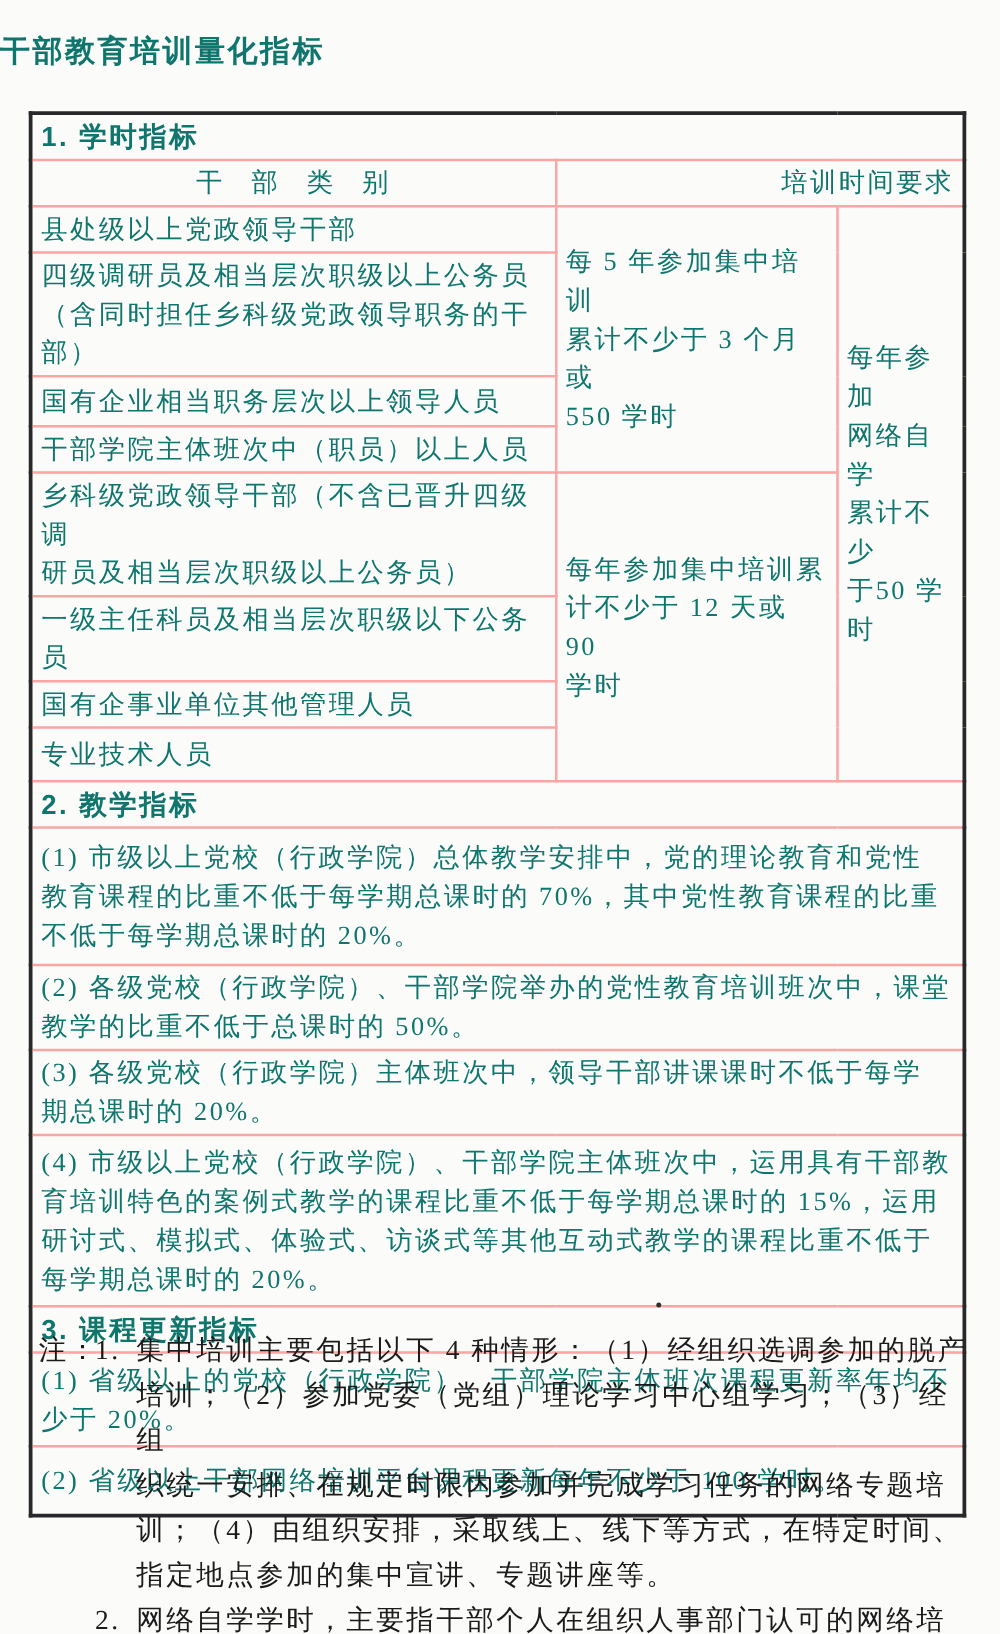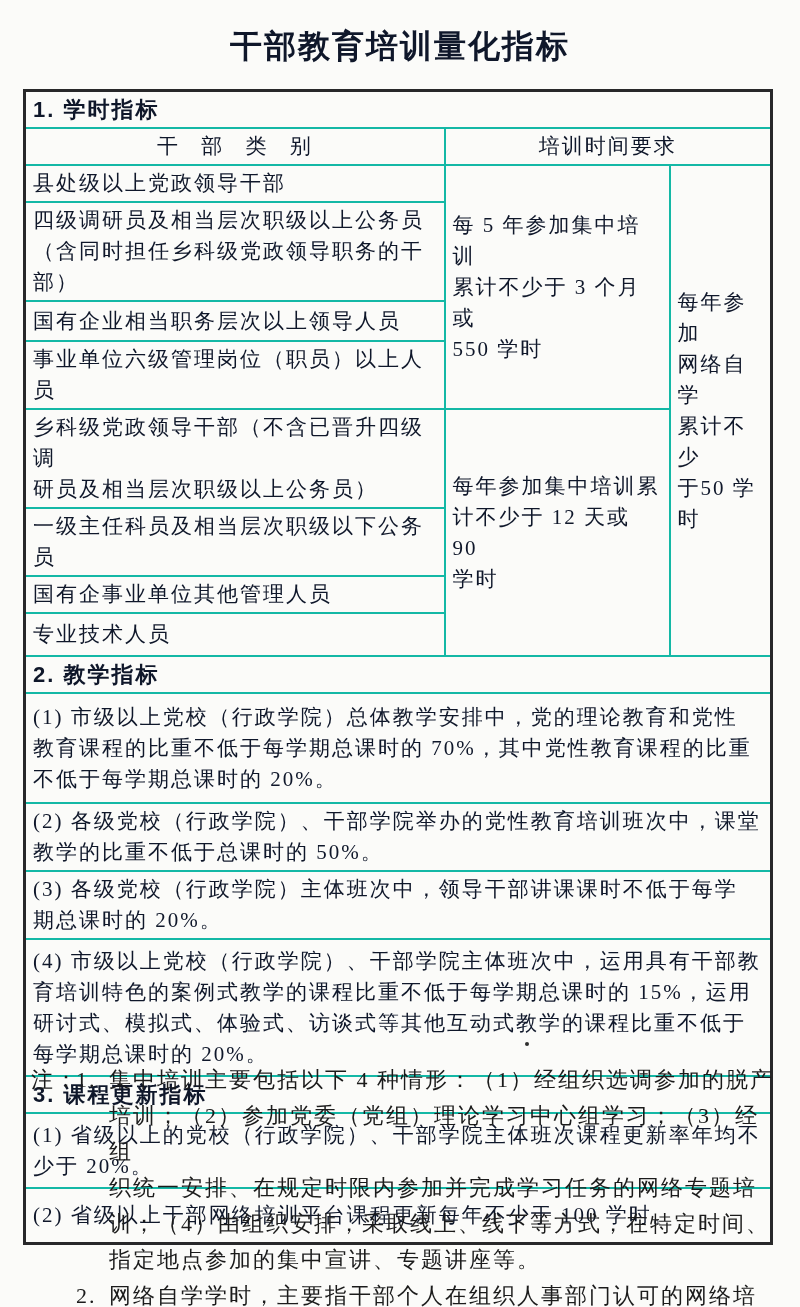--- a/index.html
+++ b/index.html
@@ -13,63 +13,62 @@
     font-family: "Liberation Serif", "DejaVu Serif", serif;
     position: relative;
   }
   .page {
     position: relative;
     width: 800px;
     height: 1307px;
   }
   .doc-title {
     padding-top: 25px;
-    text-align: center;
     font-family: "Liberation Sans", "DejaVu Sans", sans-serif;
     font-weight: bold;
-    font-size: 32px;
-    letter-spacing: 2px;
-    color: #0f172a;
+    font-size: 24px;
+    letter-spacing: 2px;
+    color: #0f766e;
   }
   table.indicator-table {
     position: absolute;
     left: 23px;
     top: 89px;
     width: 747px;
     border-collapse: collapse;
     table-layout: fixed;
     border: 3px solid #28282a;
   }
   .indicator-table td, .indicator-table th {
-    border: 2px solid #14b8a6;
+    border: 2px solid #fca5a5;
     font-size: 21px;
     font-weight: normal;
     letter-spacing: 2px;
     line-height: 31px;
     padding: 2px 7px;
     vertical-align: middle;
-    color: #0f172a;
+    color: #0f766e;
   }
   .sec-head {
     font-family: "Liberation Sans", "DejaVu Sans", sans-serif;
     font-weight: bold !important;
     font-size: 22px !important;
     letter-spacing: 2px;
     text-align: left;
     height: 31px;
     color: #161616;
   }
   .cat-head {
     text-align: center;
     height: 27px;
     word-spacing: 14px;
     letter-spacing: 3px;
   }
   .req-head {
-    text-align: center;
+    text-align: right;
     height: 27px;
     letter-spacing: 5px;
   }
   .cat {
     text-align: left;
     white-space: pre-line;
   }
   .req {
     white-space: pre-line;
     line-height: 34px;
@@ -151,21 +150,21 @@
 于50 学时</td>
       </tr>
       <tr>
         <td class="cat h-r2">四级调研员及相当层次职级以上公务员
 （含同时担任乡科级党政领导职务的干部）</td>
       </tr>
       <tr>
         <td class="cat h-r3">国有企业相当职务层次以上领导人员</td>
       </tr>
       <tr>
-        <td class="cat h-r4">事业单位六级管理岗位（职员）以上人员</td>
+        <td class="cat h-r4">干部学院主体班次中（职员）以上人员</td>
       </tr>
       <tr>
         <td class="cat h-r5">乡科级党政领导干部（不含已晋升四级调
 研员及相当层次职级以上公务员）</td>
         <td rowspan="4" class="req">每年参加集中培训累
 计不少于 12 天或 90
 学时</td>
       </tr>
       <tr>
         <td class="cat h-r6">一级主任科员及相当层次职级以下公务员</td>

